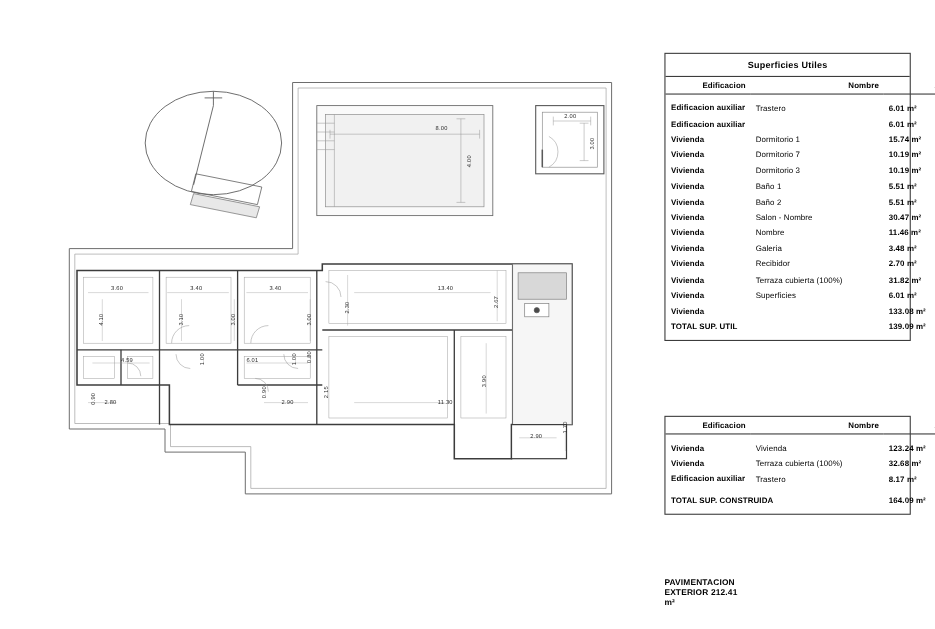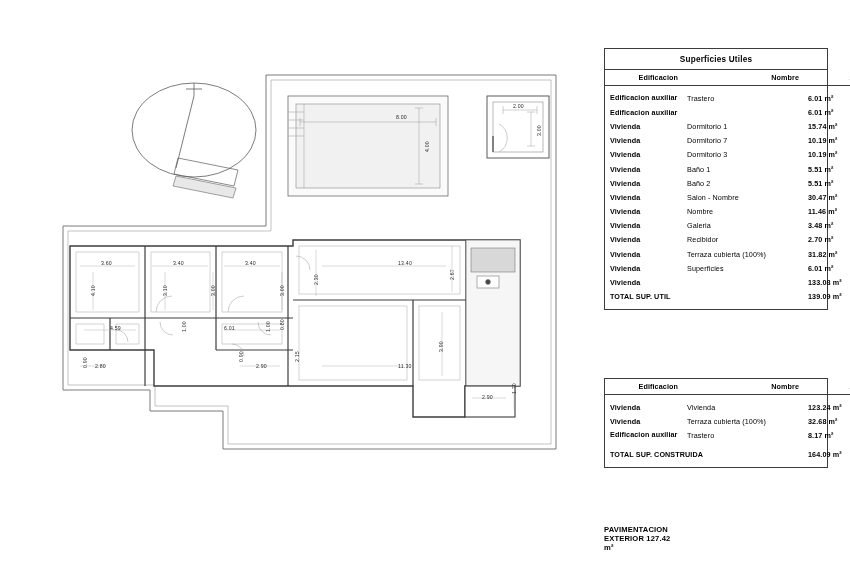--- a/index.html
+++ b/index.html
@@ -376,15 +376,15 @@
         <td class="c1" colspan="2">TOTAL SUP. CONSTRUIDA</td>
         <td class="c3">164.09 m²</td>
       </tr>
       <tr class="spacer">
             <td colspan="3"></td>
           </tr>
     </tbody>
       </table>
   </div>
 
-  <div class="pav" style="left:604px; top:525px;">PAVIMENTACION EXTERIOR 127.42 m²</div>
+  <div class="pav" style="left:604px; top:525px;">PAVIMENTACION EXTERIOR 212.41 m²</div>
 
 </div>
 
 </body></html>

